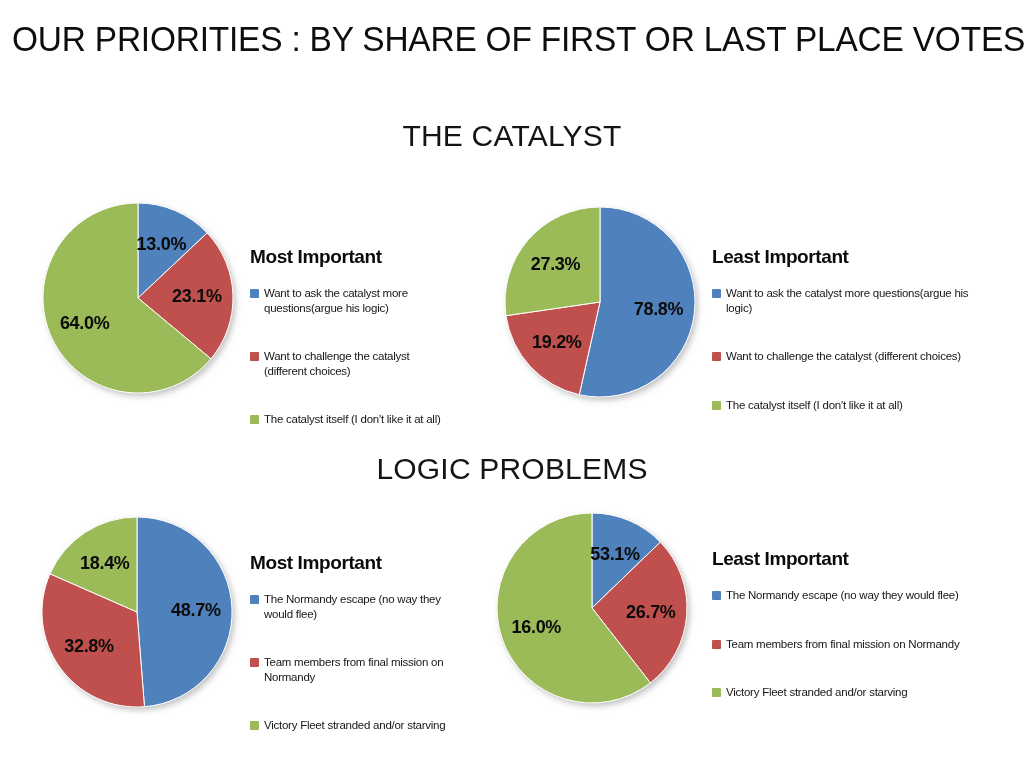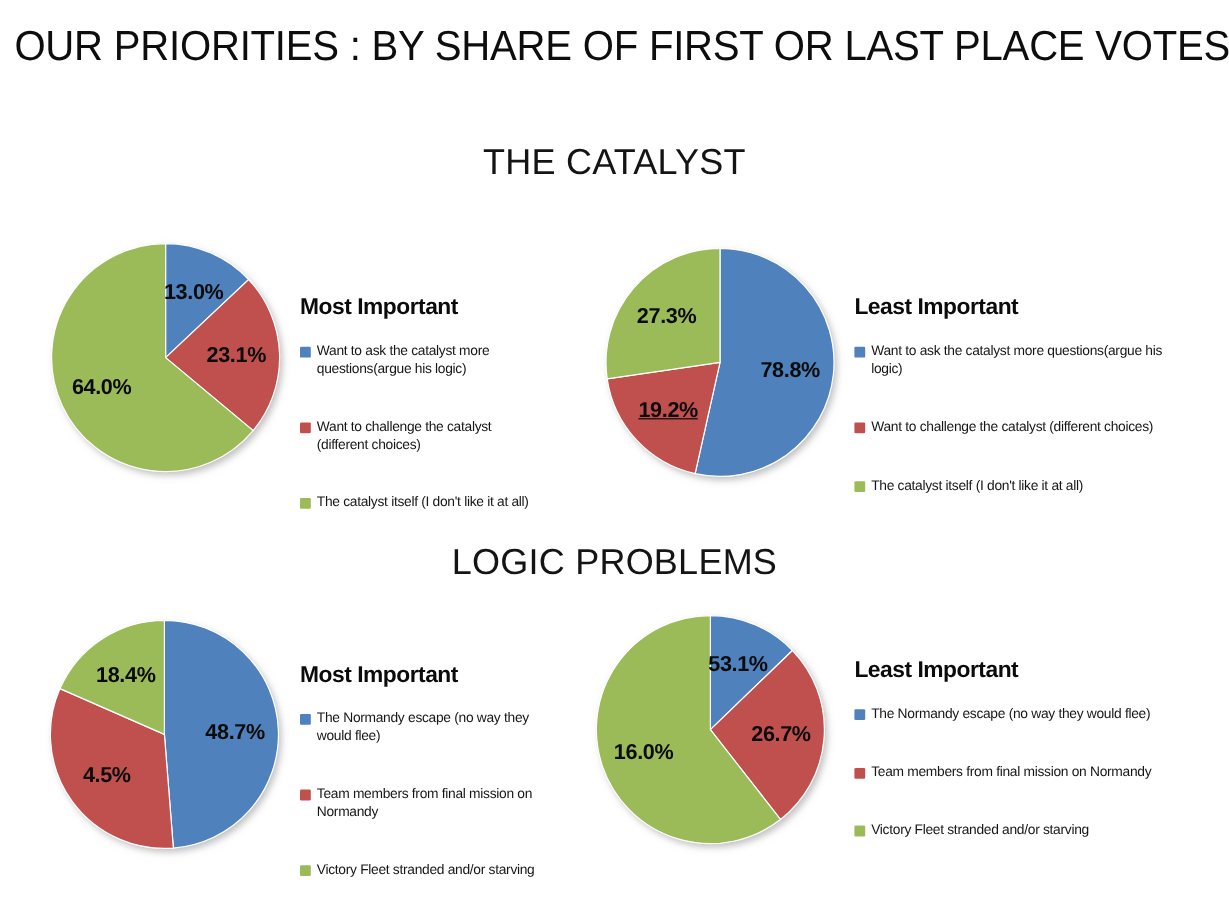--- a/index.html
+++ b/index.html
@@ -111,21 +111,21 @@
             <filter id="sh1" x="-30%" y="-30%" width="170%" height="170%">
               <feDropShadow dx="2.5" dy="3" stdDeviation="3.2" flood-color="#8a8a8a" flood-opacity="0.55"></feDropShadow>
             </filter>
           </defs>
           <circle cx="98" cy="98" r="95" fill="#ffffff" filter="url(#sh1)"></circle>
           <path d="M 98 98 L 98.00 3.00 A 95 95 0 1 1 77.28 190.71 Z" fill="#4f81bd" stroke="#ffffff" stroke-width="1"></path>
           <path d="M 98 98 L 77.28 190.71 A 95 95 0 0 1 3.99 111.68 Z" fill="#c0504d" stroke="#ffffff" stroke-width="1"></path>
           <path d="M 98 98 L 3.99 111.68 A 95 95 0 0 1 98.00 3.00 Z" fill="#9bbb59" stroke="#ffffff" stroke-width="1"></path>
         </svg>
         <div class="pie-label" style="left: 156.5px; top: 104.5px;">78.8%</div>
-        <div class="pie-label" style="left: 54.8px; top: 138px; text-decoration: underline;">19.2%</div>
+        <div class="pie-label" style="left: 54.8px; top: 138px;">19.2%</div>
         <div class="pie-label" style="left: 53.5px; top: 59.5px;">27.3%</div>
       </div>
     <div class="legend" id="legend-1" style="left:712px;top:206px;width:280px;">
       <div class="legend-title">Least Important</div>
     <div class="legend-item" style="margin-top: 18px;">
           <span class="legend-swatch" style="background: rgb(79, 129, 189);"></span>
           <span class="legend-text">Want to ask the catalyst more questions(argue his logic)</span>
         </div>
         <div class="legend-item" style="margin-top: 34px;">
           <span class="legend-swatch" style="background: rgb(192, 80, 77);"></span>
@@ -145,21 +145,21 @@
             <filter id="sh2" x="-30%" y="-30%" width="170%" height="170%">
               <feDropShadow dx="2.5" dy="3" stdDeviation="3.2" flood-color="#8a8a8a" flood-opacity="0.55"></feDropShadow>
             </filter>
           </defs>
           <circle cx="98" cy="98" r="95" fill="#ffffff" filter="url(#sh2)"></circle>
           <path d="M 98 98 L 98.00 3.00 A 95 95 0 0 1 105.46 192.71 Z" fill="#4f81bd" stroke="#ffffff" stroke-width="1"></path>
           <path d="M 98 98 L 105.46 192.71 A 95 95 0 0 1 11.01 59.82 Z" fill="#c0504d" stroke="#ffffff" stroke-width="1"></path>
           <path d="M 98 98 L 11.01 59.82 A 95 95 0 0 1 98.00 3.00 Z" fill="#9bbb59" stroke="#ffffff" stroke-width="1"></path>
         </svg>
         <div class="pie-label" style="left: 156.9px; top: 95.7px;">48.7%</div>
-        <div class="pie-label" style="left: 50px; top: 132.1px;">4.5%</div>
+        <div class="pie-label" style="left: 50px; top: 132.1px;">32.8%</div>
         <div class="pie-label" style="left: 65.8px; top: 48.7px;">18.4%</div>
       </div>
     <div class="legend" id="legend-2" style="left:250px;top:512px;width:200px;">
       <div class="legend-title">Most Important</div>
     <div class="legend-item" style="margin-top: 18px;">
           <span class="legend-swatch" style="background: rgb(79, 129, 189);"></span>
           <span class="legend-text">The Normandy escape (no way they would flee)</span>
         </div>
         <div class="legend-item" style="margin-top: 34px;">
           <span class="legend-swatch" style="background: rgb(192, 80, 77);"></span>

